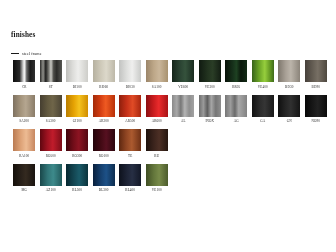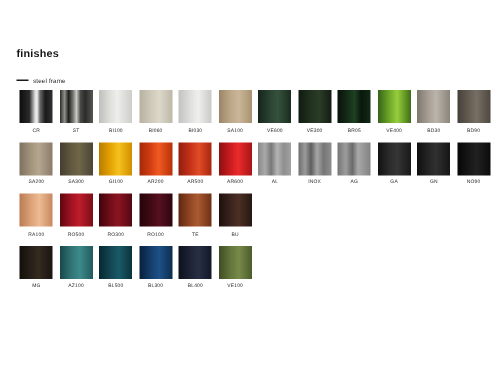--- a/index.html
+++ b/index.html
@@ -16,20 +16,21 @@
     position: relative;
   }
   .page {
     position: absolute;
     left: 0; top: 0;
     width: 336px;
     height: 252px;
     background: #ffffff;
     box-sizing: border-box;
     padding: 0;
+    font-family: Liberation Serif, serif;
   }
   .page-title {
     position: absolute;
     left: 11px;
     top: 31px;
     font-size: 7.2px;
     font-weight: bold;
     letter-spacing: 0.15px;
     color: #141414;
     line-height: 9px;

